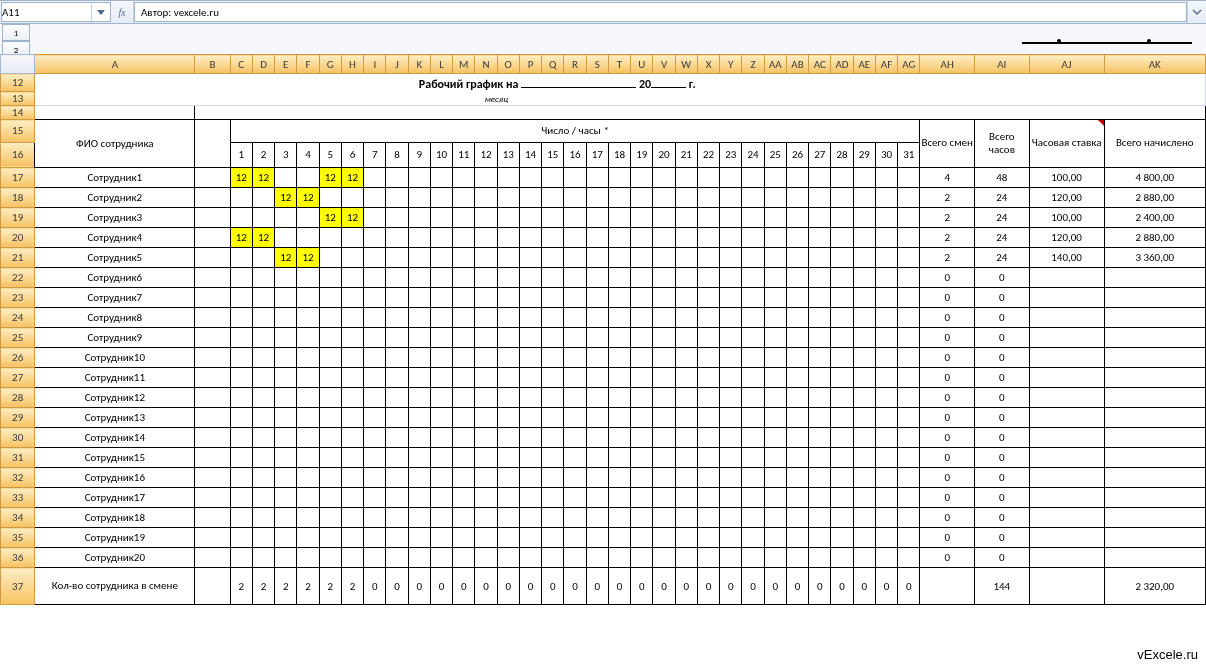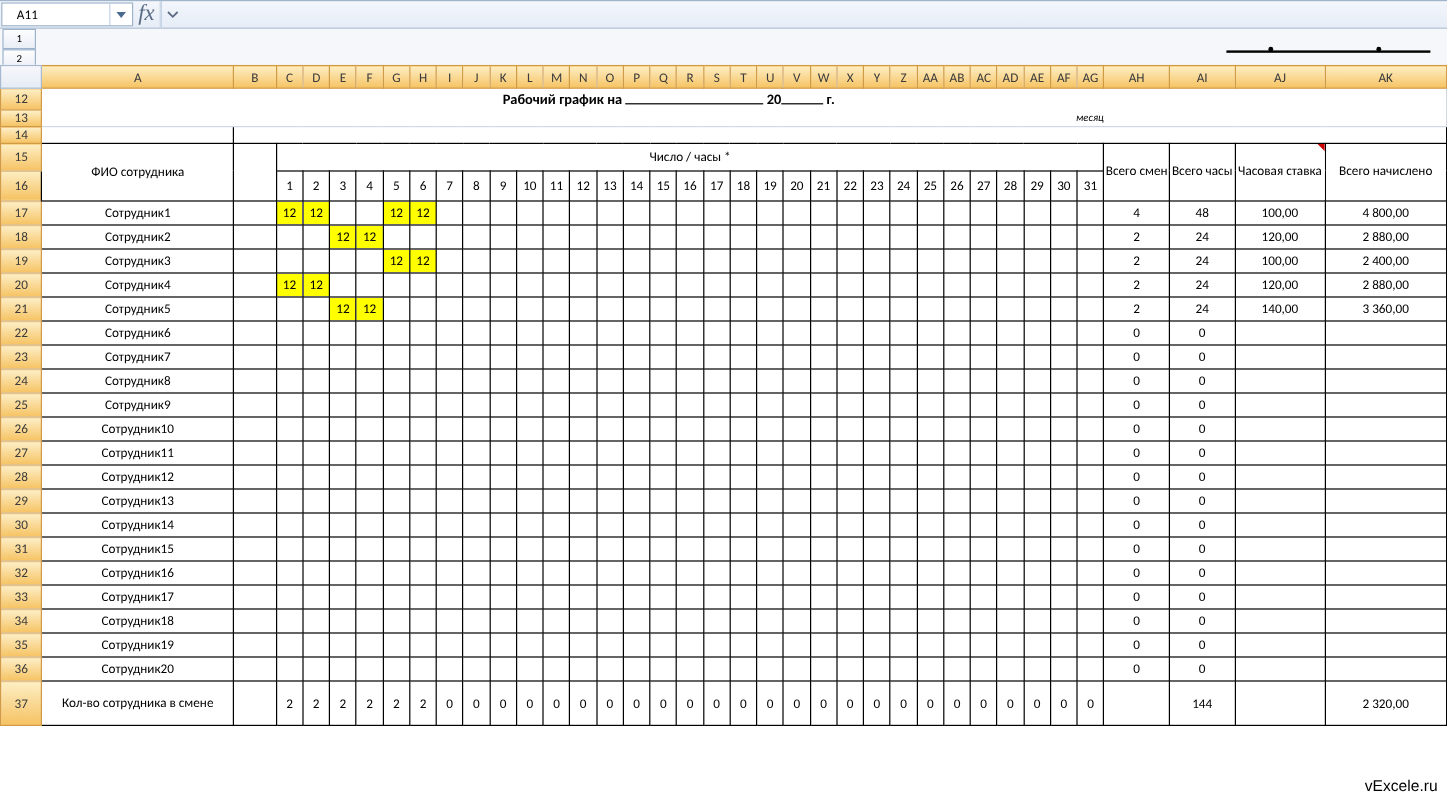--- a/index.html
+++ b/index.html
@@ -30,21 +30,21 @@
     border: 1px solid #9db3cc;
     margin: 1px 0 1px 1px;
     display: flex;
     align-items: center;
     position: relative;
   }
   .name-box input {
     border: 0;
     outline: none;
     width: 80px;
-    padding: 0 12px;
+    padding: 0 0;
     font: inherit;
     background: transparent;
   }
   .name-drop {
     position: absolute;
     right: 0; top: 0; bottom: 0;
     width: 18px;
     border-left: 1px solid #c5d3e6;
     display: flex; align-items: center; justify-content: center;
     cursor: pointer;
@@ -55,21 +55,21 @@
     border-right: 4px solid transparent;
     border-top: 5px solid #4a6a8f;
   }
   .fx-btn, .cancel-btn, .ok-btn {
     width: 22px;
     display: flex; align-items: center; justify-content: center;
     color: #5b6c85;
     border-right: 1px solid #c8d4e5;
     cursor: pointer;
   }
-  .fx-btn { font-style: italic; font-family: 'Times New Roman', serif; font-size: 19px; }
+  .fx-btn { font-style: italic; font-family: 'Times New Roman', serif; font-size: 10px; }
   .formula-input {
     flex: 1;
     background: #fff;
     border: 1px solid #9db3cc;
     margin: 1px 0 1px 0;
     padding: 0 4px;
     display: flex; align-items: center;
   }
   .formula-input input {
     border: 0; outline: none; width: 100%; font: inherit; background: transparent;
@@ -228,20 +228,23 @@
 <div class="fbar">
   <div class="name-box">
     <input value="A11" style="">
     <div class="name-drop">
         <div class="tri-down"></div>
       </div>
   </div>
   <div class="fx-btn">
       <span>fx</span>
     </div>
+  <div class="formula-input">
+    <input value="Автор: vexcele.ru" style="">
+  </div>
   <div class="fexp">
     <svg width="10" height="10">
         <path d="M1 3 L5 7 L9 3" stroke="#5b6c85" fill="none" stroke-width="1.5"></path>
       </svg>
   </div>
 </div>
 
 <div class="outline-row">
   <div class="outline-btns">
     <div class="ob">1</div>
@@ -349,39 +352,39 @@
         <span>20</span><span class="uline2"></span>
         <span>г.</span>
       </span>
     </td>
     <td class="cell noborder" colspan="4" style="border-left:0;border-bottom:0;height:18px"></td>
   </tr>
 
   <tr class="title-bar-row">
     <td class="row-head">13</td>
     <td class="cell noborder" style="border-top:0;border-right:0;height:12px"></td>
-    <td class="cell noborder small-italic" colspan="32" style="border-top:0;border-left:0;border-right:0;text-align:right;height:12px">
+    <td class="cell noborder small-italic" colspan="32" style="border-top:0;border-left:0;border-right:0;text-align:left;height:12px">
       <span style="display:inline-block;width:290px"></span><span>месяц</span>
     </td>
     <td class="cell noborder" colspan="4" style="border-top:0;border-left:0;height:12px"></td>
   </tr>
 
   <tr>
     <td class="row-head" style="height:6px">14</td>
     <td class="cell" style="height:6px;border-top:1px solid #000"></td>
     <td class="cell" style="height:6px" colspan="36"></td>
   </tr>
 
   <tr>
     <td class="row-head">15</td>
     <td class="cell left bold" rowspan="2" style="height:48px">ФИО сотрудника</td>
     <td class="cell" rowspan="2"></td>
     <td class="cell bold" colspan="31" style="height:18px">Число / часы *</td>
     <td class="cell bold" rowspan="2" style="white-space:normal;line-height:1.1">Всего смен</td>
-    <td class="cell bold" rowspan="2" style="white-space:normal;line-height:1.1">Всего часы</td>
+    <td class="cell bold" rowspan="2" style="white-space:normal;line-height:1.1">Всего часов</td>
     <td class="cell bold" rowspan="2" style="white-space:normal;line-height:1.1;position:relative">
       <span>Часовая ставка</span>
       <span class="red-tri"></span>
     </td>
     <td class="cell bold" rowspan="2" style="white-space:normal;line-height:1.1">Всего начислено</td>
   </tr>
   <tr>
     <td class="row-head">16</td>
 
     <td class="cell">1</td>

